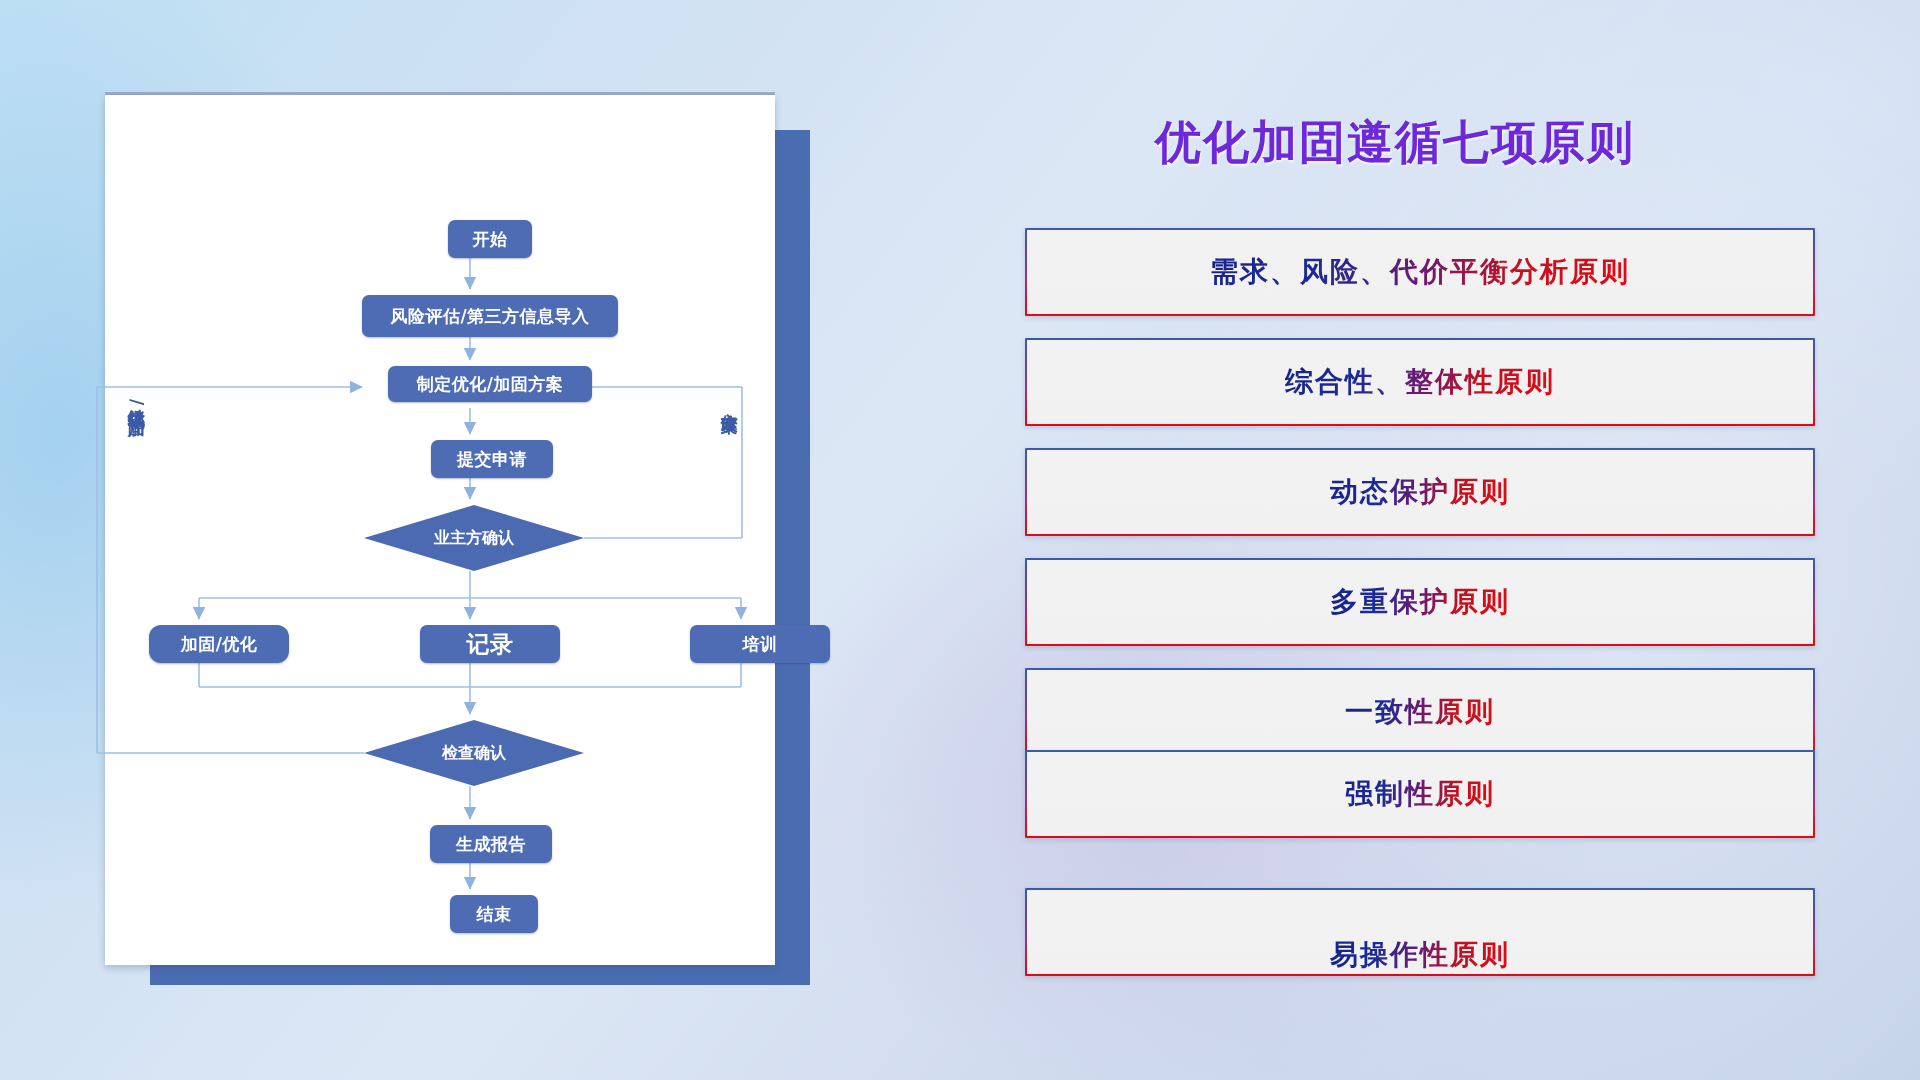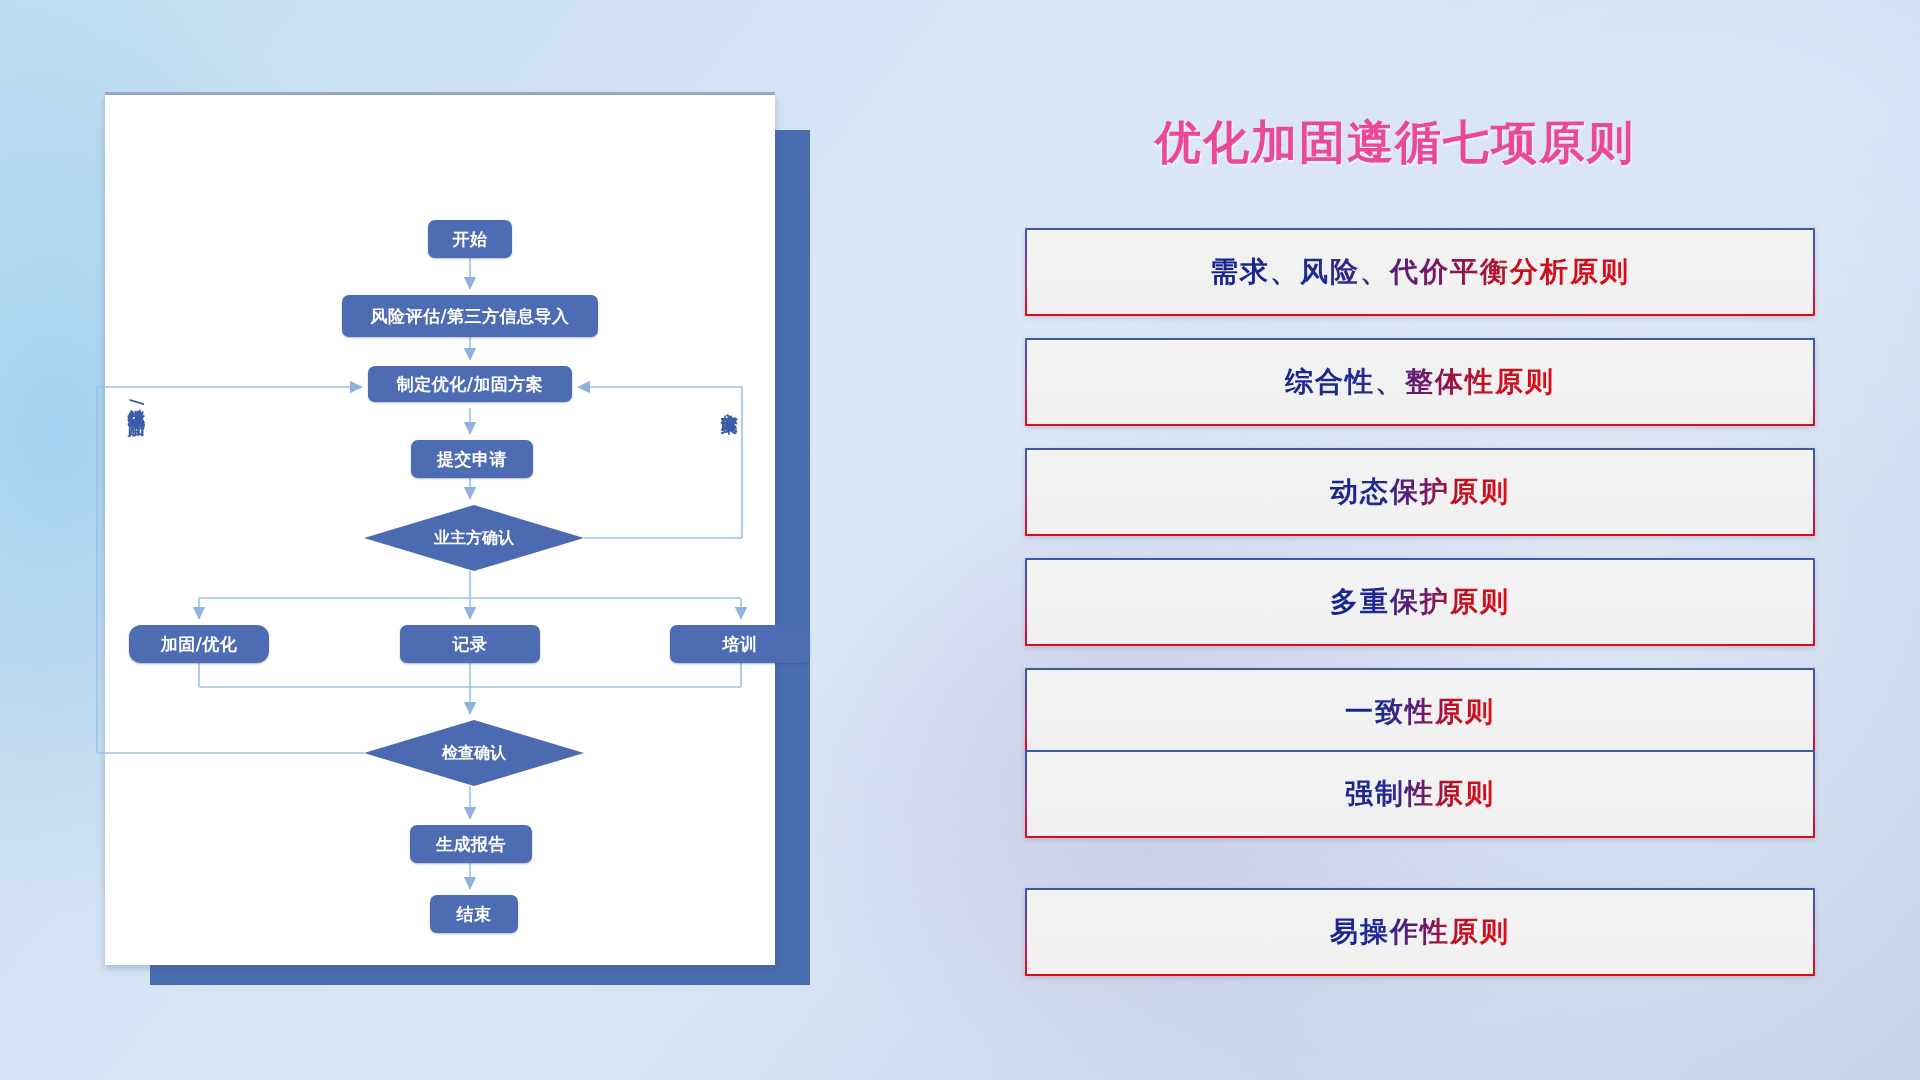--- a/index.html
+++ b/index.html
@@ -45,20 +45,21 @@
     position:absolute;
     background:#4e6cb4;
     color:#ffffff;
     border-radius:7px;
     display:flex;align-items:center;justify-content:center;
     font-weight:bold;
     letter-spacing:.5px;
     box-shadow:0 1px 2px rgba(40,60,110,.35);
     white-space:nowrap;
     box-sizing:border-box;
+    margin-left:20px;
   }
   .diamond-wrap{position:absolute;}
   .diamond{
     width:100%;height:100%;
     background:#4c6ab1;
     clip-path:polygon(50% 0,100% 50%,50% 100%,0 50%);
     display:flex;align-items:center;justify-content:center;
   }
   .diamond span{color:#fff;font-weight:bold;font-size:16px;white-space:nowrap;}
 
@@ -71,21 +72,21 @@
     text-orientation:upright;
     letter-spacing:1px;
     line-height:1.05;
   }
   .vlabel.slash{text-orientation:mixed;}
 
   
   #right-title{
     position:absolute;left:1155px;top:112px;
     font-size:46px;font-weight:bold;
-    color:#ec4899;
+    color:#6d28d9;
     letter-spacing:2px;
     text-shadow:1px 2px 2px rgba(255,255,255,.75);
     white-space:nowrap;
   }
   .card{
     position:absolute;left:1025px;width:790px;height:88px;
     background:#f2f2f2;
     border-radius:1px;
     display:flex;align-items:center;justify-content:center;
     box-sizing:border-box;
@@ -173,21 +174,21 @@
 
     <div class="diamond-wrap" style="left:259px;top:410px;width:220px;height:66px;">
       <div class="diamond">
           <span>业主方确认</span>
         </div>
     </div>
 
     <div class="node" style="left:24px;top:530px;width:140px;height:38px;font-size:17px;border-radius:12px;">
         <span>加固/优化</span>
       </div>
-    <div class="node" style="left:295px;top:530px;width:140px;height:38px;font-size:17px;">
+    <div class="node" style="left:295px;top:530px;width:140px;height:38px;font-size:23px;">
         <span>记录</span>
       </div>
     <div class="node" style="left:565px;top:530px;width:140px;height:38px;font-size:17px;">
         <span>培训</span>
       </div>
 
     <div class="diamond-wrap" style="left:259px;top:625px;width:220px;height:66px;">
       <div class="diamond">
           <span>检查确认</span>
         </div>
@@ -218,15 +219,15 @@
   </div>
 <div class="card" style="top:558px;">
     <span class="txt">多重保护原则</span>
   </div>
 <div class="card" style="top:668px;">
     <span class="txt">一致性原则</span>
   </div>
 <div class="card" style="top:750px;">
     <span class="txt">强制性原则</span>
   </div>
-<div class="card" style="top:888px;">
+<div class="card" style="top:888px;align-items:flex-end;">
     <span class="txt">易操作性原则</span>
   </div>
 
 </body></html>

